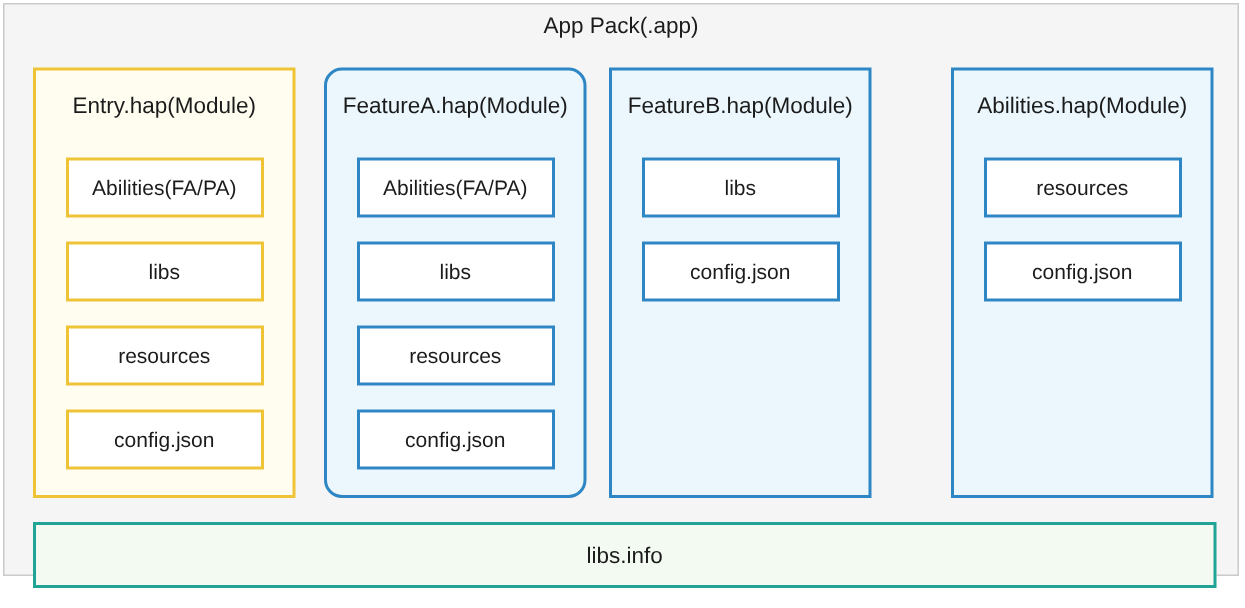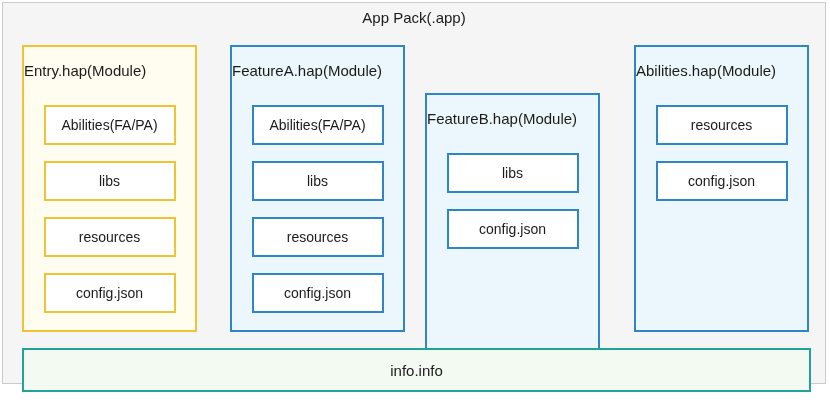--- a/index.html
+++ b/index.html
@@ -31,26 +31,27 @@
     position: absolute;
     top: 42px;
     width: 175px;
     height: 287px;
     box-sizing: border-box;
     border: 2px solid;
   }
   .col.gold { border-color: var(--gold-border, #eec335); background: var(--gold-bg, #fffdf0); }
   .col.blue { border-color: var(--blue-border, #2e86c4); background: var(--blue-bg, #ebf7fd); }
   .col-1 { left: 19px; }
-  .col-2 { left: 227px; }
-  .col-3 { left: 422px; margin-top: 48px; }
+  .col-2 { left: 213px; border-radius: 12px; }
+  .col-3 { left: 403px; }
   .col-4 { left: 631px; }
   .col-title {
     margin-top: 14px;
     height: 20px;
+    text-align: center;
     font-size: 15px;
     line-height: 20px;
     white-space: nowrap;
   }
   .mod-item {
     width: 132px;
     height: 40px;
     margin: 16px auto 0 auto;
     box-sizing: border-box;
     border: 2px solid;
@@ -112,17 +113,17 @@
     <div class="mod-item">config.json</div>
   </div>
 
   <div class="col blue col-4">
     <div class="col-title">Abilities.hap(Module)</div>
     <div class="mod-item first">resources</div>
     <div class="mod-item">config.json</div>
   </div>
 
   <div class="packinfo-bar">
-    <span>info.info</span>
+    <span>libs.info</span>
   </div>
 
 
 </div>
 
 </body></html>

